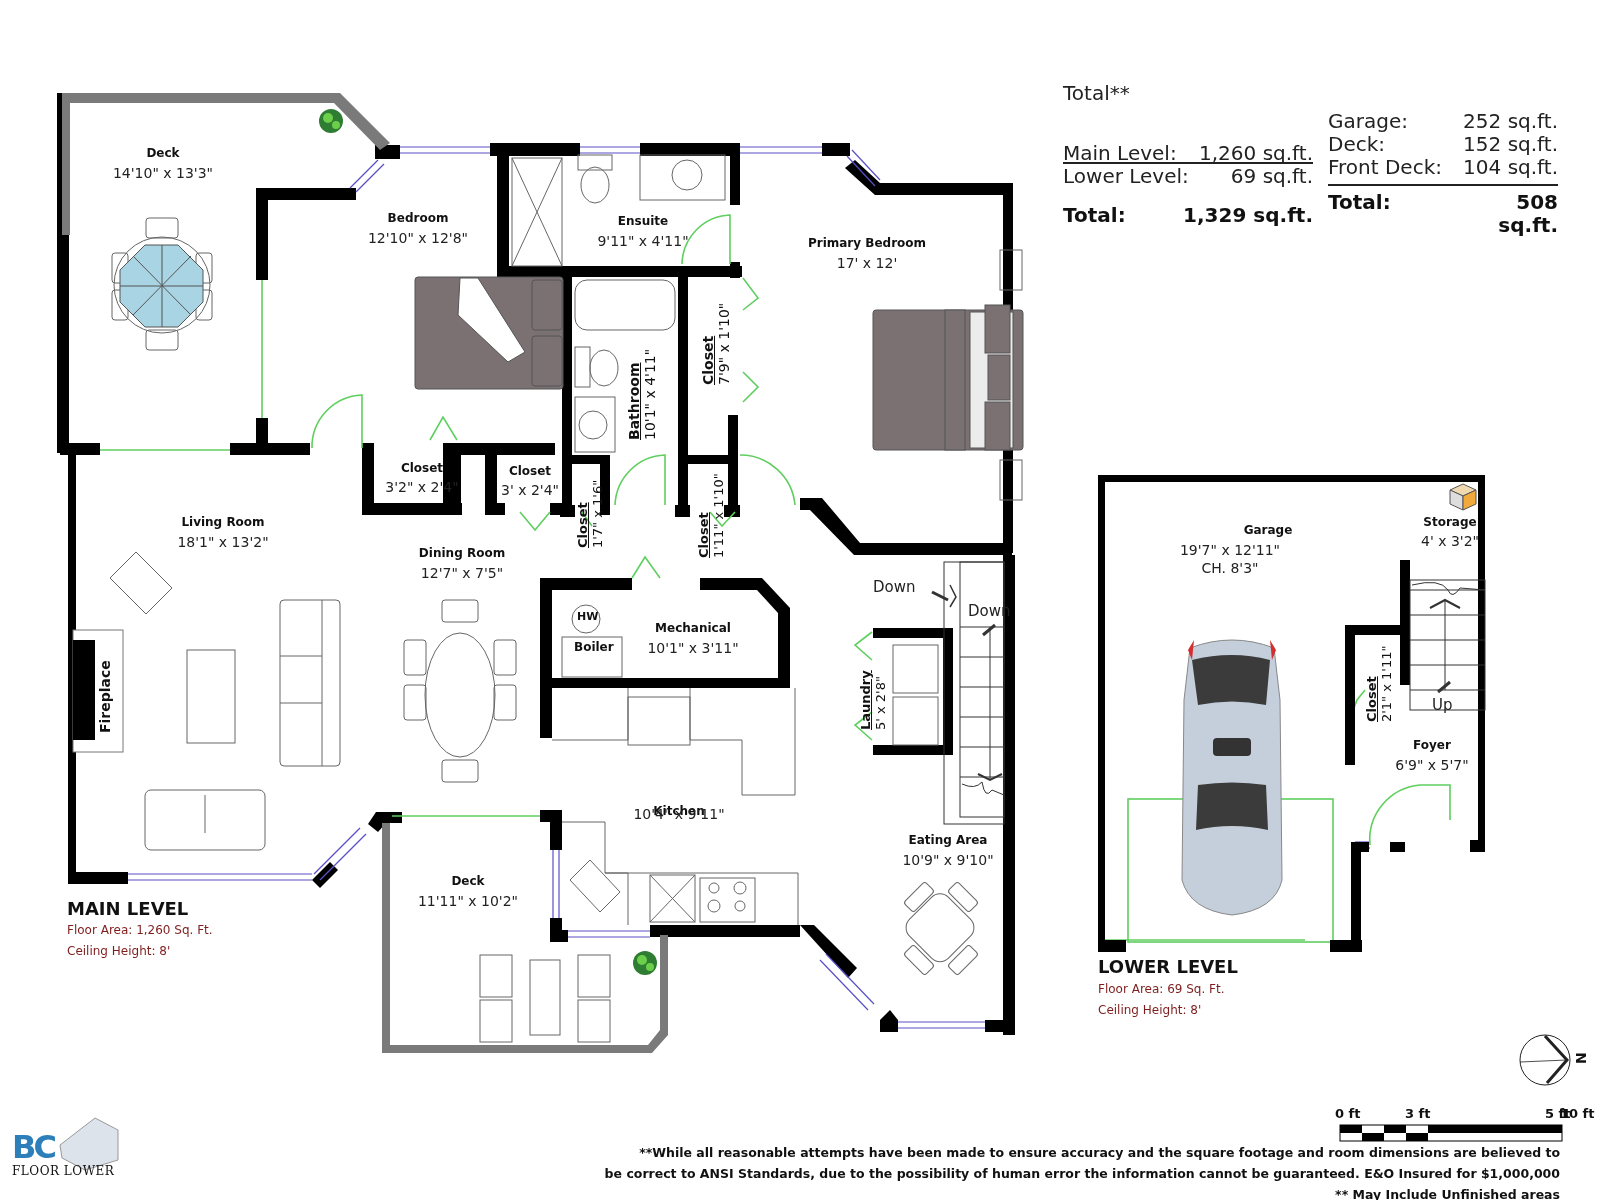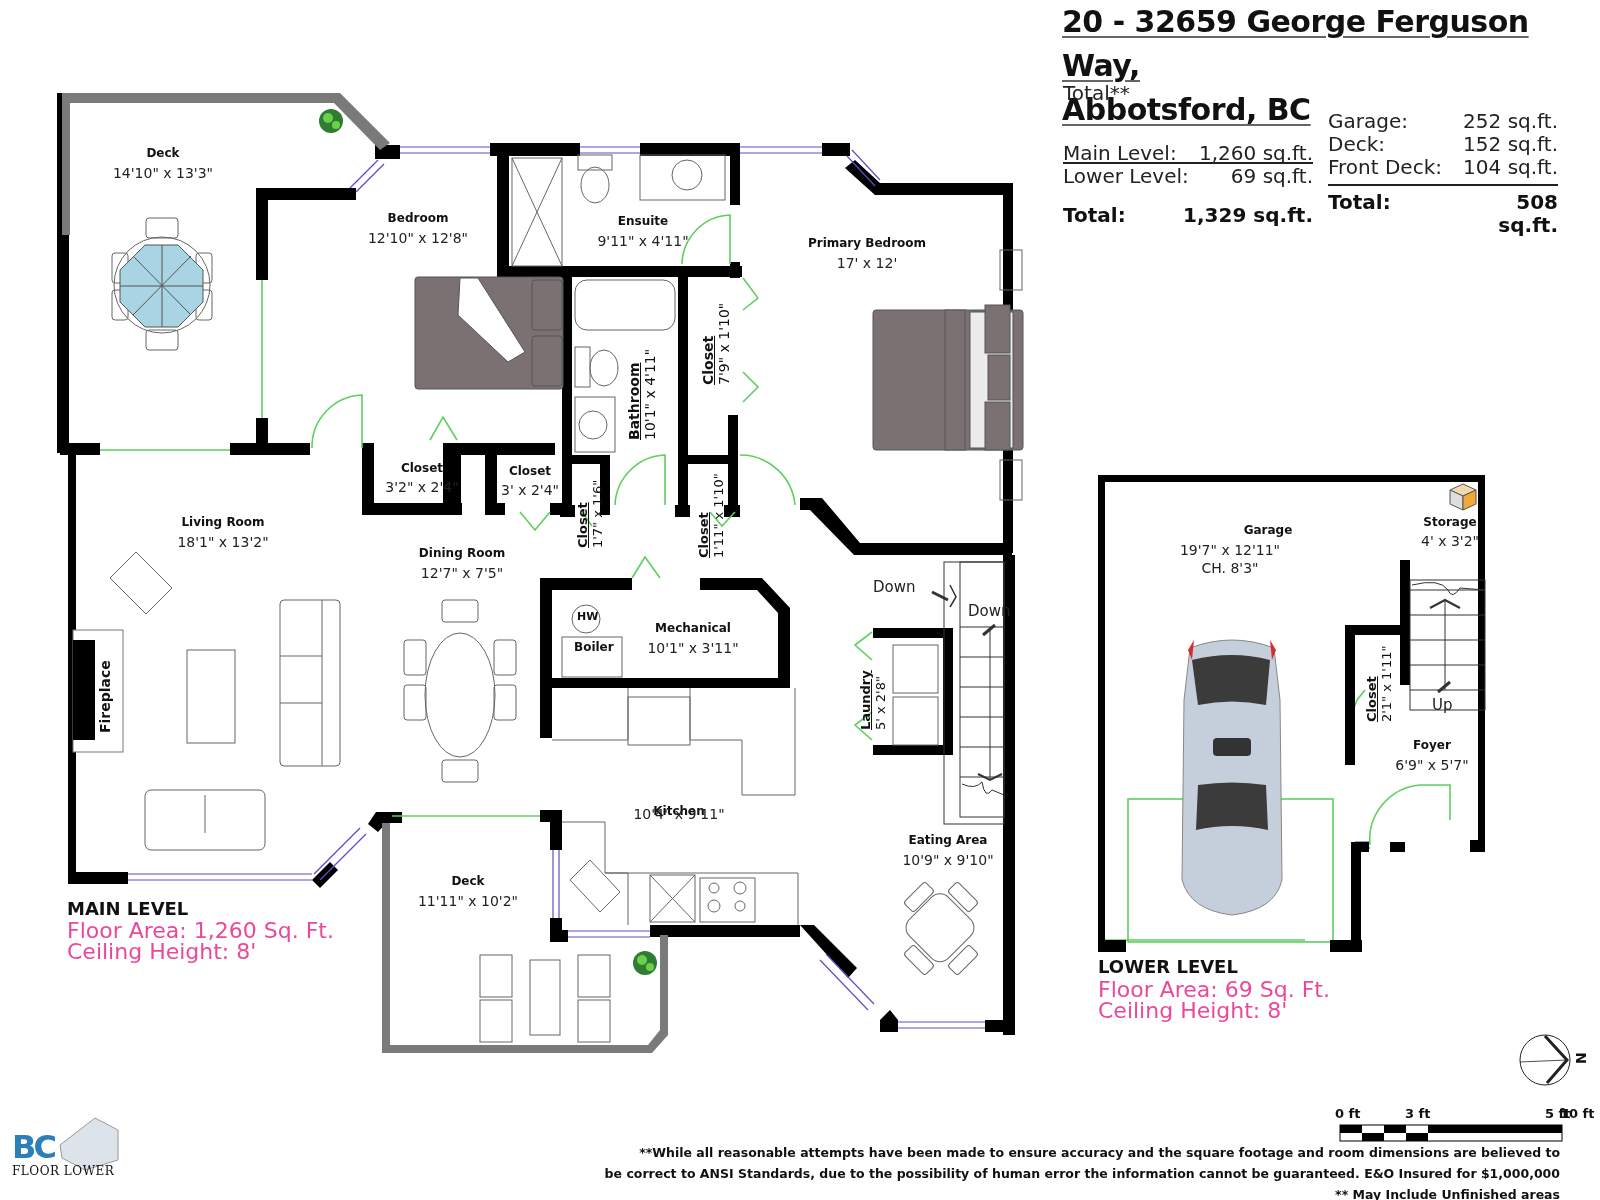--- a/index.html
+++ b/index.html
@@ -9,21 +9,21 @@
   .title{left:1062px;top:0px;font-weight:bold;font-size:30px;line-height:44px;letter-spacing:-0.5px;}
   .title span{display:inline-block;text-decoration:underline;text-decoration-thickness:2px;text-underline-offset:4px;text-decoration-color:#666;}
   .totals{font-family:"DejaVu Sans",sans-serif;font-size:20px;line-height:23px;color:#222;}
   .totals .bold{font-weight:bold;color:#111;}
   .hr{position:absolute;height:2px;background:#222;}
   .room-name{position:absolute;font-weight:bold;font-size:12px;text-align:center;white-space:nowrap;transform:translateX(-50%);color:#111;}
   .room-dim{position:absolute;font-size:14px;text-align:center;white-space:nowrap;transform:translateX(-50%);color:#222;}
   .vert{position:absolute;transform-origin:left top;transform:rotate(-90deg);white-space:nowrap;font-size:14px;}
   .vert b{text-decoration:underline;}
   .level-title{position:absolute;font-weight:bold;font-size:18px;}
-  .level-info{position:absolute;font-size:22px;line-height:21px;color:#ec4899;}
+  .level-info{position:absolute;font-size:12px;line-height:21px;color:#7f1d1d;}
   .disclaimer{position:absolute;right:40px;text-align:right;font-weight:bold;font-size:13px;line-height:21px;color:#111;}
   .scale-lbl{position:absolute;font-weight:bold;font-size:13px;text-align:right;}
   .logo-bc{position:absolute;left:12px;top:1128px;font-weight:bold;font-size:32px;color:#2c7fb8;letter-spacing:-3px;}
   .logo-text{position:absolute;left:12px;top:1164px;font-family:"DejaVu Serif",serif;font-size:12px;color:#111;letter-spacing:0.5px;}
   .small-lbl{position:absolute;font-size:15px;color:#222;}
 </style>
 </head>
 <body>
 
 <svg id="plan" viewBox="0 0 1600 1200" xmlns="http://www.w3.org/2000/svg">
@@ -331,22 +331,21 @@
   </g>
 
   <g stroke="#999" fill="#dde3ea">
     <polygon points="60,1145 95,1118 118,1130 118,1160 85,1170 62,1158"></polygon>
   </g>
 
   <line x1="1062" y1="51" x2="1583" y2="51" stroke="#666" stroke-width="0"></line>
 </svg>
 
 <div class="abs title">
-  <span>20 - 32659 George Ferguson Way,</span><br>
-  <span>Abbotsford, BC</span>
+  <br>
 </div>
 
 <div class="abs totals" style="left:1063px;top:82px;">Total**</div>
 
 <div class="abs totals" style="left:1063px;top:110px;width:250px;">
   <div style="display:flex;justify-content:space-between;margin-top:32px;">
     <span>Main Level:</span>
     <span>1,260 sq.ft.</span>
   </div>
   <div style="display:flex;justify-content:space-between;">

